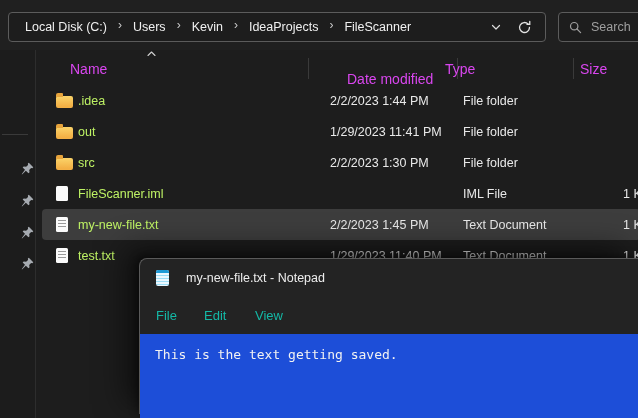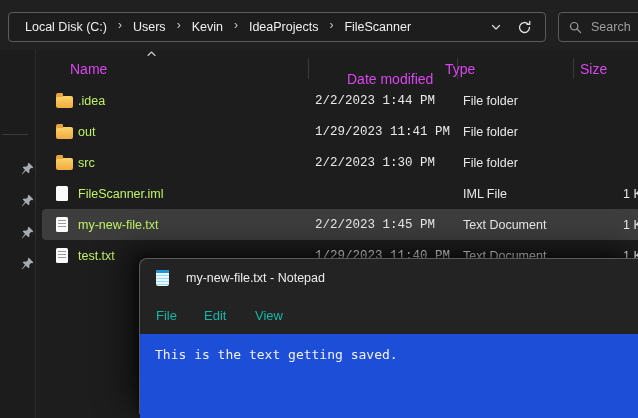--- a/index.html
+++ b/index.html
@@ -41,21 +41,21 @@
   .htype{position:absolute;left:409px;top:3px;}
   .hsize{position:absolute;left:544px;top:3px;}
   .hsep{position:absolute;top:0;width:1px;height:21px;background:#3a3a3a;}
   .sortcaret{position:absolute;left:111px;top:-7px;}
   .rows{position:absolute;left:36px;top:85px;right:0;}
   .row{position:relative;height:31px;font-size:12.5px;color:#e9e9e9;}
   .row .sel{position:absolute;left:6px;top:0px;right:-2px;height:31px;background:#3d3d3d;border-radius:4px;}
   .cell{position:absolute;top:0;height:31px;display:flex;align-items:center;white-space:nowrap;}
   .c-icon{left:20px;}
   .c-name{left:42px;color:#bef264;}
-  .c-date{left:279px;font-family:Liberation Mono, monospace;}
+  .c-date{left:294px;}
   .c-type{left:427px;}
   .c-size{left:587px;width:15px;overflow:hidden;justify-content:flex-start;}
   
   .folder{width:17px;height:12px;position:relative;background:linear-gradient(180deg,#fbd46a 0%,#f3b045 85%);border-radius:2px;margin-top:2px;}
   .folder::before{content:'';position:absolute;top:-2.5px;left:0;width:7px;height:4px;background:#e7a43c;border-radius:2px 1px 0 0;}
   .ficon{width:12px;height:15px;background:#fbfbfb;border-radius:1.5px;position:relative;}
   .ficon.lines::after{content:'';position:absolute;left:2px;right:2px;top:3px;bottom:3px;
     background:repeating-linear-gradient(180deg,#9a9a9a 0 1px,transparent 1px 3px);}
   
   .notepad{

